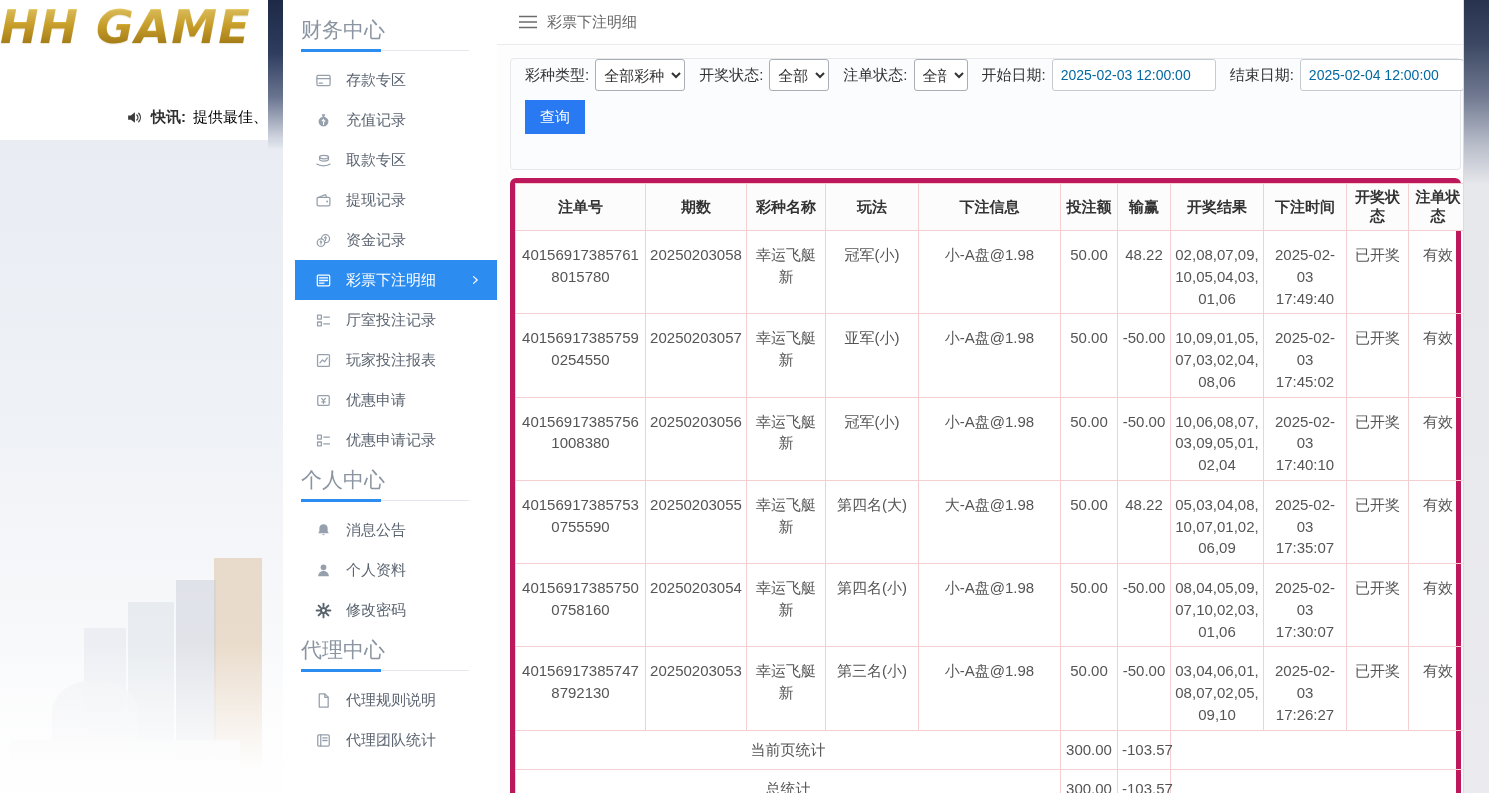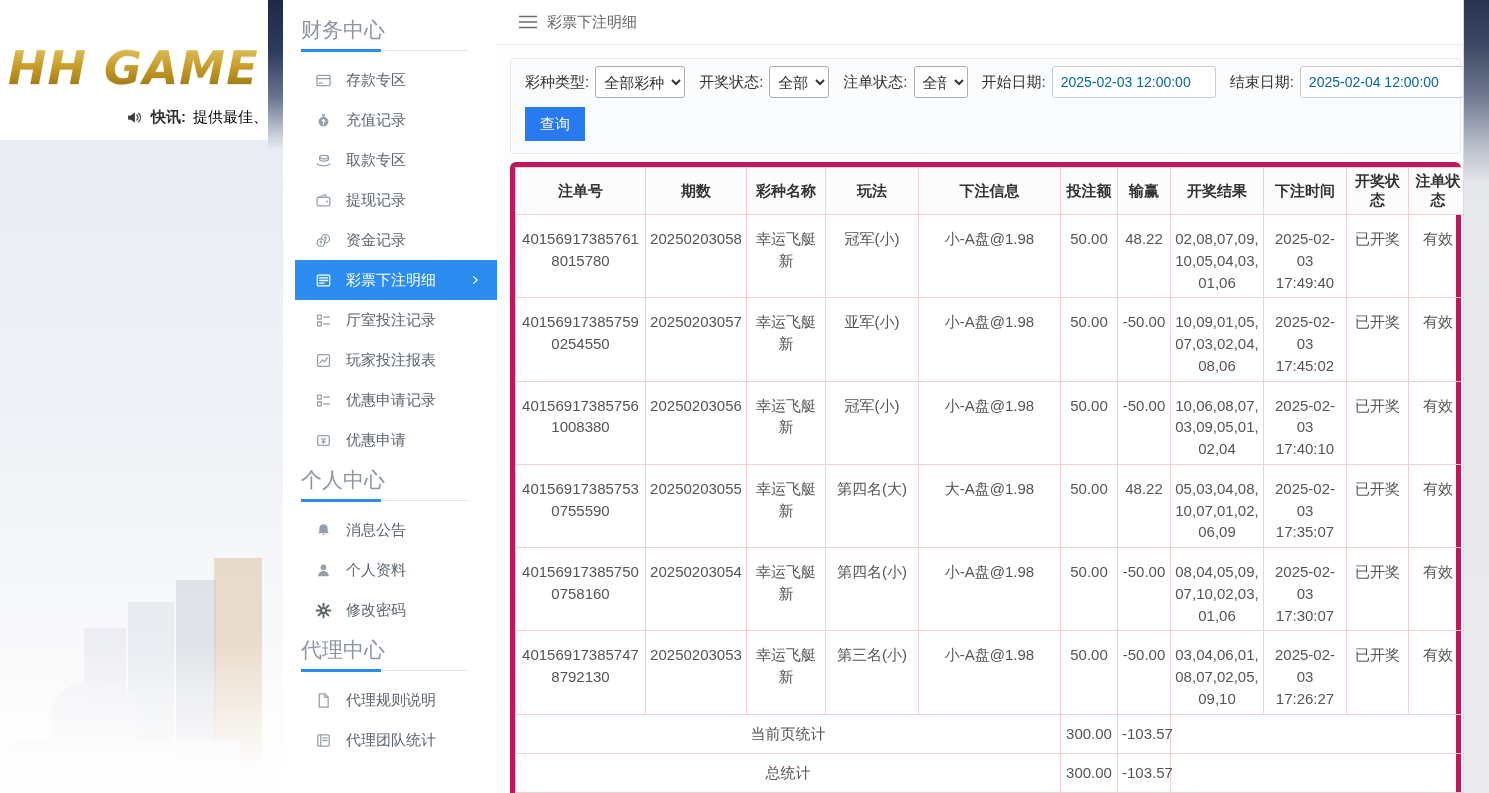--- a/index.html
+++ b/index.html
@@ -14,21 +14,21 @@
   .b1{left:214px;top:418px;width:48px;height:210px;background:#d6b892;opacity:.45;}
   .b2{left:176px;top:440px;width:40px;height:190px;background:#c9cdd8;opacity:.5;}
   .b3{left:128px;top:462px;width:46px;height:160px;background:#dde1e8;}
   .b4{left:84px;top:488px;width:42px;height:130px;background:#e3e6ec;}
   .dome{position:absolute;left:52px;top:540px;width:86px;height:64px;background:#f0f1f5;
     border-radius:50% 50% 0 0;opacity:.9;}
   .capitol{position:absolute;left:10px;top:600px;width:230px;height:70px;background:#f2f3f6;opacity:.9;}
   .cityfade{position:absolute;left:0;bottom:0;right:0;height:150px;
     background:linear-gradient(180deg,rgba(255,255,255,0) 0%,#fefefe 85%);}
   .logo-box{position:absolute;left:0;top:0;width:268px;height:95px;background:#fff;
-    display:flex;align-items:flex-end;padding-left:8px;box-sizing:border-box;}
+    display:flex;align-items:flex-start;box-sizing:border-box;}
   .logo{font-family:"DejaVu Sans","Liberation Sans",sans-serif;font-weight:bold;font-style:italic;
     font-size:46px;letter-spacing:1px;color:#c89b28;
     background:linear-gradient(180deg,#efd678 8%,#d4a92f 48%,#9a7414 95%);
     -webkit-background-clip:text;background-clip:text;-webkit-text-fill-color:transparent;
     text-shadow:0 1px 1px rgba(120,90,10,.15);}
   .ticker-bar{position:absolute;left:0;top:95px;width:268px;height:45px;background:#fff;
     display:flex;align-items:center;justify-content:flex-end;gap:7px;overflow:hidden;
     white-space:nowrap;font-size:15px;color:#444;}
   .ticker-label{font-weight:bold;color:#2f2f2f;}
   .ticker-text{color:#000000;}
@@ -60,21 +60,21 @@
     stroke-linecap:round;stroke-linejoin:round;}
 
   
   .main{position:absolute;left:497px;top:0;width:967px;height:793px;background:#fdfdfe;}
   .topbar{height:45px;background:#fff;border-bottom:1px solid #ebebeb;
     display:flex;align-items:center;gap:10px;padding-left:22px;box-sizing:border-box;}
   .ham{width:18px;height:14px;}
   .tb-title{font-size:15px;color:#666;}
   .content{padding:13px 3px 0 13px;}
   .filter-box{background:#fbfcfd;border:1px solid #e6e8eb;border-radius:4px;
-    padding:7px 14px;margin-bottom:8px;box-sizing:border-box;height:96px;}
+    padding:0 14px;margin-bottom:8px;box-sizing:border-box;height:112px;}
   .frow{display:flex;align-items:center;gap:6px;font-size:15px;color:#333;flex-wrap:nowrap;}
   .flabel{margin-left:8px;white-space:nowrap;}
   .flabel:first-child{margin-left:0;}
   select{height:32px;font-size:15px;color:#333;border:1px solid #a9adb5;border-radius:3px;
     background:#fff;padding:0 4px;font-family:inherit;}
   .sel-lottery{width:124px;}
   .sel-draw{width:66px;}
   .sel-order{width:54px;}
   .date-input{height:30px;width:146px;font-size:14px;color:#0369a1;border:1px solid #c6cad1;
     border-radius:3px;padding:0 8px;font-family:inherit;}
@@ -212,36 +212,36 @@
             <svg viewBox="0 0 16 16">
               <rect x="2.4" y="2.4" width="11.2" height="11.2" rx="1"></rect>
               <polyline points="4.6,10.2 7,7.4 9,9.2 11.6,5.6"></polyline>
             </svg>
           </span>
           <span>玩家投注报表</span>
         </div>
         <div class="menu-item">
           <span class="ic">
             <svg viewBox="0 0 16 16">
+              <rect x="2.6" y="3.4" width="10.8" height="9.2" rx="1"></rect>
+              <path d="M6.2 6l1.8 2.2L9.8 6M8 8.2v2.6M6.4 9.3h3.2"></path>
+            </svg>
+          </span>
+          <span>优惠申请</span>
+        </div>
+        <div class="menu-item">
+          <span class="ic">
+            <svg viewBox="0 0 16 16">
               <rect x="2.4" y="3" width="3.6" height="3.6"></rect>
               <line x1="8.2" y1="4.8" x2="13.6" y2="4.8"></line>
               <rect x="2.4" y="9.4" width="3.6" height="3.6"></rect>
               <line x1="8.2" y1="11.2" x2="13.6" y2="11.2"></line>
             </svg>
           </span>
           <span>优惠申请记录</span>
-        </div>
-        <div class="menu-item">
-          <span class="ic">
-            <svg viewBox="0 0 16 16">
-              <rect x="2.6" y="3.4" width="10.8" height="9.2" rx="1"></rect>
-              <path d="M6.2 6l1.8 2.2L9.8 6M8 8.2v2.6M6.4 9.3h3.2"></path>
-            </svg>
-          </span>
-          <span>优惠申请</span>
         </div>
         <div class="sec-title">个人中心</div>
         <div class="sec-underline"></div>
         <div class="menu-item">
           <span class="ic">
             <svg viewBox="0 0 16 16">
               <path fill="#96a0ac" stroke="none" d="M8 2a3.9 3.9 0 0 1 3.9 3.9v2.9l1.1 1.9H3l1.1-1.9V5.9A3.9 3.9 0 0 1 8 2z"></path>
               <path fill="#96a0ac" stroke="none" d="M6.6 11.6a1.5 1.5 0 0 0 2.8 0z"></path>
             </svg>
           </span>

